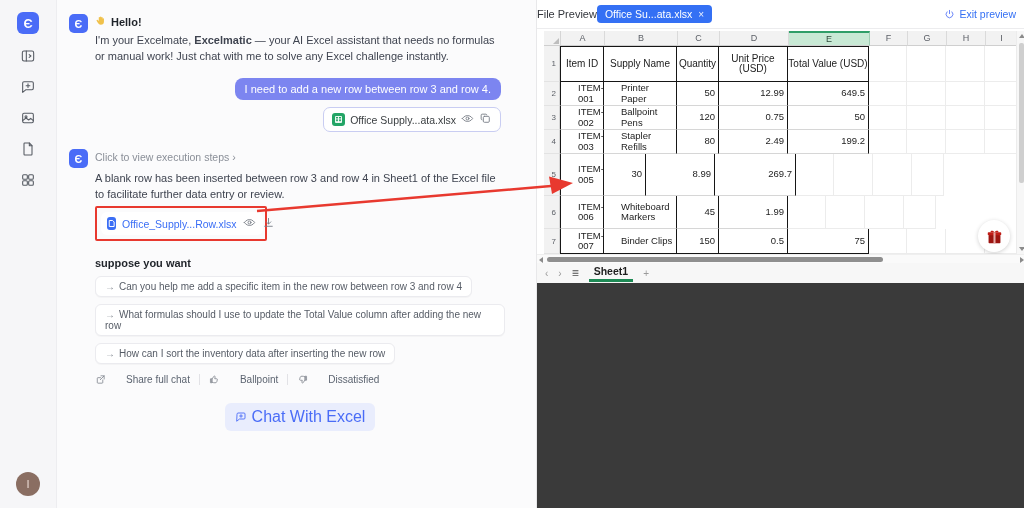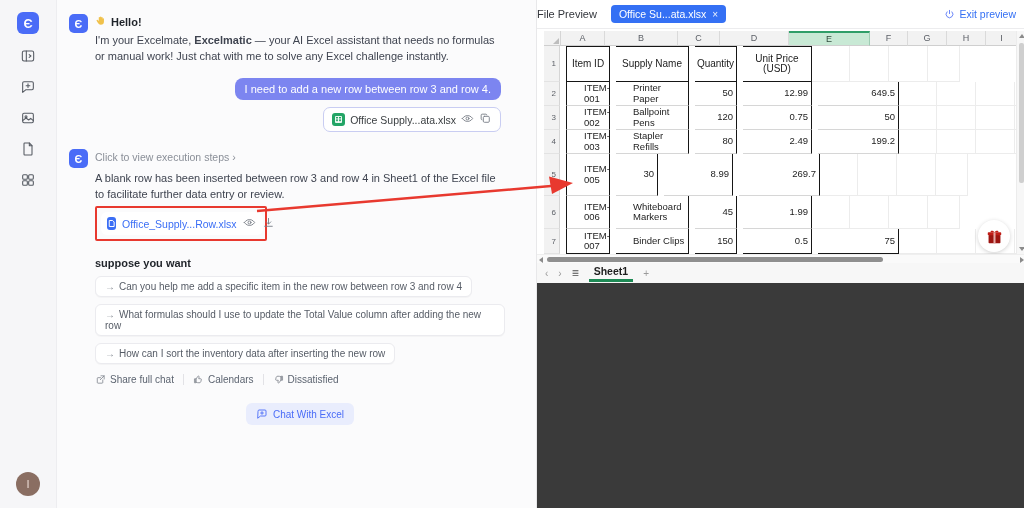--- a/index.html
+++ b/index.html
@@ -24,44 +24,44 @@
   .xlsicon{width:13px;height:13px;border-radius:3px;background:#23a566;display:flex;align-items:center;justify-content:center;}
   .docicon{width:13px;height:13px;border-radius:3px;background:#3b6ef5;display:flex;align-items:center;justify-content:center;}
   .steps{color:#8a8f98;font-size:10.5px;display:flex;align-items:center;gap:3px;height:16px;}
   .redbox{margin-top:4px;border:2px solid #e8392f;border-radius:2px;width:164px;padding:4px 0 4px 4px;}
   .filecard{display:flex;align-items:center;gap:6px;background:#fff;border-radius:6px;padding:4px 6px;width:150px;}
   .filecard .fname{color:#3b6ef5;font-size:10.5px;}
   .sughead{font-weight:bold;font-size:11px;color:#1f2329;margin-top:16px;}
   .chip{display:table;margin-top:7px;background:#fff;border:1px solid #ebebef;border-radius:6px;padding:4px 9px;font-size:10px;color:#565c66;box-shadow:0 1px 1px rgba(0,0,0,0.03);}
   .chip .arr{color:#8a8f98;margin-right:4px;}
   .fdbk{display:flex;align-items:center;gap:9px;margin-top:10px;color:#5c6470;font-size:10px;}
-  .fdbk .it{display:flex;align-items:center;gap:4px;}
+  .fdbk .it{display:flex;align-items:center;gap:20px;}
   .vd{width:1px;height:11px;background:#e2e2e6;}
-  .cwe{margin:18px auto 0 auto;display:flex;align-items:center;gap:5px;background:#e9edfd;color:#4a6cf7;border-radius:6px;padding:5px 10px;font-size:10px;width:fit-content;}
+  .cwe{margin:18px auto 0 auto;display:flex;align-items:center;gap:5px;background:#e9edfd;color:#4a6cf7;border-radius:6px;padding:5px 10px;font-size:16px;width:fit-content;}
   .inputcard{position:absolute;left:8px;bottom:3px;width:437px;height:80px;background:#fff;border:1px solid #ededf0;border-radius:10px;box-shadow:0 1px 3px rgba(0,0,0,0.04);box-sizing:border-box;}
   .inputcard textarea{border:none;outline:none;resize:none;width:410px;height:38px;margin:9px 0 0 11px;font-family:"Liberation Sans",sans-serif;font-size:11px;color:#3f4450;background:transparent;}
   .inputcard textarea::placeholder{color:#c2c6ce;}
   .tools{position:absolute;left:11px;bottom:8px;display:flex;gap:11px;align-items:center;}
   .send{position:absolute;right:8px;bottom:8px;width:22px;height:22px;border-radius:50%;background:#98a0f4;display:flex;align-items:center;justify-content:center;}
   
   .preview{width:489px;flex:0 0 489px;background:#fff;border-left:1px solid #e8e8ea;display:flex;flex-direction:column;}
   .phead{height:28px;flex:0 0 28px;display:flex;align-items:center;border-bottom:1px solid #ececee;}
   .ptitle{font-size:11px;color:#33363c;}
-  .ptab{margin-left:14px;background:#3470f4;color:#fff;font-size:10.5px;border-radius:4px;padding:3px 8px;display:flex;align-items:flex-end;gap:6px;}
+  .ptab{background:#3470f4;color:#fff;font-size:10.5px;border-radius:4px;padding:3px 8px;display:flex;align-items:flex-end;gap:6px;}
   .ptab .x{font-size:10px;opacity:.9;}
   .exit{margin-left:auto;margin-right:10px;display:flex;align-items:center;gap:4px;color:#3470f4;font-size:10.5px;}
   .gridarea{position:relative;flex:1;overflow:hidden;background:#fff;}
   #grid{position:absolute;left:7px;top:2px;}
   .srow{display:flex;}
   .corner{width:16px;background:#f2f2f2;border-right:1px solid #d5d5d5;border-bottom:1px solid #cfcfcf;position:relative;}
   .tri{position:absolute;right:1px;bottom:1px;width:0;height:0;border-left:6px solid transparent;border-bottom:6px solid #bdbdbd;}
   .colhead{background:#f2f2f2;border-right:1px solid #dadada;border-bottom:1px solid #cfcfcf;color:#5b5f66;font-size:9px;display:flex;align-items:center;justify-content:center;box-sizing:border-box;}
   .colhead.sel{background:#c8e9d5;border-top:2px solid #2f9e68;border-right:1px solid #9fccb4;color:#2e4a3b;}
   .rn{width:16px;flex:0 0 16px;background:#f2f2f2;border-right:1px solid #d5d5d5;border-bottom:1px solid #e3e3e3;color:#5b5f66;font-size:8px;display:flex;align-items:center;justify-content:flex-end;padding-right:3px;box-sizing:border-box;}
-  .tc{display:flex;align-items:center;font-size:9.5px;color:#1c1c1c;border-right:1.5px solid #161616;box-sizing:border-box;background:#fff;line-height:10.5px;margin-left:6px;}
+  .tc{display:flex;align-items:center;font-size:9.5px;color:#1c1c1c;border-right:1.5px solid #161616;box-sizing:border-box;background:#fff;line-height:10.5px;}
   .tc.first{border-left:1.5px solid #161616;}
   .tc.th{border-top:1.5px solid #161616;border-bottom:1.5px solid #161616;justify-content:center;text-align:center;font-size:10px;}
   .tc.al{justify-content:flex-start;padding-left:17px;}
   .tc.ar{justify-content:flex-end;padding-right:3px;}
   .tc.lb{border-bottom:1px solid #d6d6d6;}
   .tc.bb{border-bottom:1.5px solid #161616;}
   .gc{border-right:1px solid #ececec;border-bottom:1px solid #ececec;box-sizing:border-box;}
   .vscroll{position:absolute;right:0;top:2px;bottom:0;width:9px;background:#f7f7f7;border-left:1px solid #ececec;}
   .vthumb{position:absolute;left:2px;top:12px;width:5px;height:140px;background:#cfcfcf;border-radius:2px;}
   .uarr{position:absolute;top:3px;left:2px;width:0;height:0;border-left:3px solid transparent;border-right:3px solid transparent;border-bottom:4px solid #8b8b8b;}
@@ -212,21 +212,21 @@
                 <path d="M17 13v5.5a1.5 1.5 0 0 1-1.5 1.5h-9A1.5 1.5 0 0 1 5 18.5v-9A1.5 1.5 0 0 1 6.5 8H12"></path>
               </svg>
             <span>Share full chat</span>
           </span>
           <span class="vd"></span>
           <span class="it">
             <svg class="icg" width="11" height="11" viewBox="0 0 24 24">
                 <path d="M4 10.5h2.6V19H4z"></path>
                 <path d="M6.6 18c2 .8 4 1.2 6.6 1.2 2 0 3.3-.6 3.8-2.3l1.2-4.6c.3-1.2-.4-2-1.7-2h-4l.9-4a1.6 1.6 0 0 0-3-1L6.6 11z"></path>
               </svg>
-            <span>Calendars</span>
+            <span>Ballpoint</span>
           </span>
           <span class="vd"></span>
           <span class="it">
             <svg class="icg" width="11" height="11" viewBox="0 0 24 24">
                 <g transform="rotate(180 12 12)">
                   <path d="M4 10.5h2.6V19H4z"></path>
                   <path d="M6.6 18c2 .8 4 1.2 6.6 1.2 2 0 3.3-.6 3.8-2.3l1.2-4.6c.3-1.2-.4-2-1.7-2h-4l.9-4a1.6 1.6 0 0 0-3-1L6.6 11z"></path>
                 </g>
               </svg>
             <span>Dissatisfied</span>
@@ -276,20 +276,21 @@
             <div class="colhead" style="width:39px">G</div>
             <div class="colhead" style="width:39px">H</div>
             <div class="colhead" style="width:32px">I</div>
           </div>
           <div class="srow" style="height:36px">
             <div class="rn">1</div>
             <div class="tc th first" style="width:44px">Item ID</div>
             <div class="tc th" style="width:73px">Supply Name</div>
             <div class="tc th" style="width:42px">Quantity</div>
             <div class="tc th" style="width:69px">Unit Price (USD)</div>
+            <div class="tc th" style="width:81px">Total Value (USD)</div>
             <div class="gc" style="width:38px"></div>
             <div class="gc" style="width:39px"></div>
             <div class="gc" style="width:39px"></div>
             <div class="gc" style="width:32px"></div>
           </div>
           <div class="srow" style="height:24px">
             <div class="rn">2</div>
             <div class="tc d first al lb" style="width:44px">ITEM-001</div>
             <div class="tc d al lb" style="width:73px">Printer Paper</div>
             <div class="tc d ar lb" style="width:42px">50</div>

